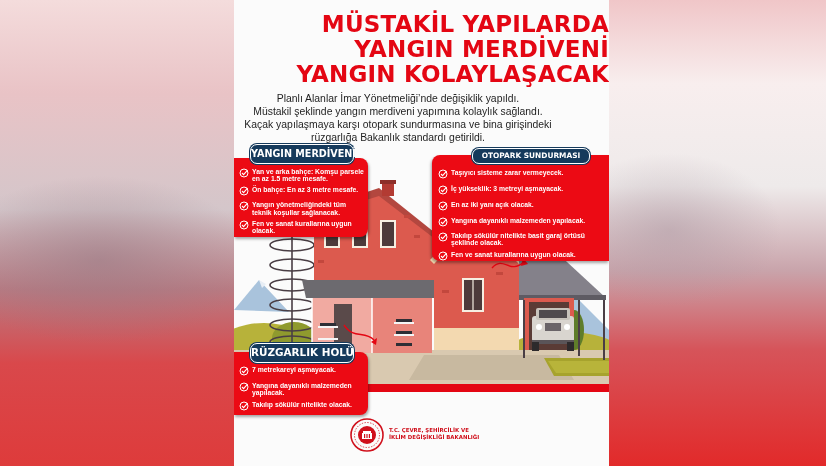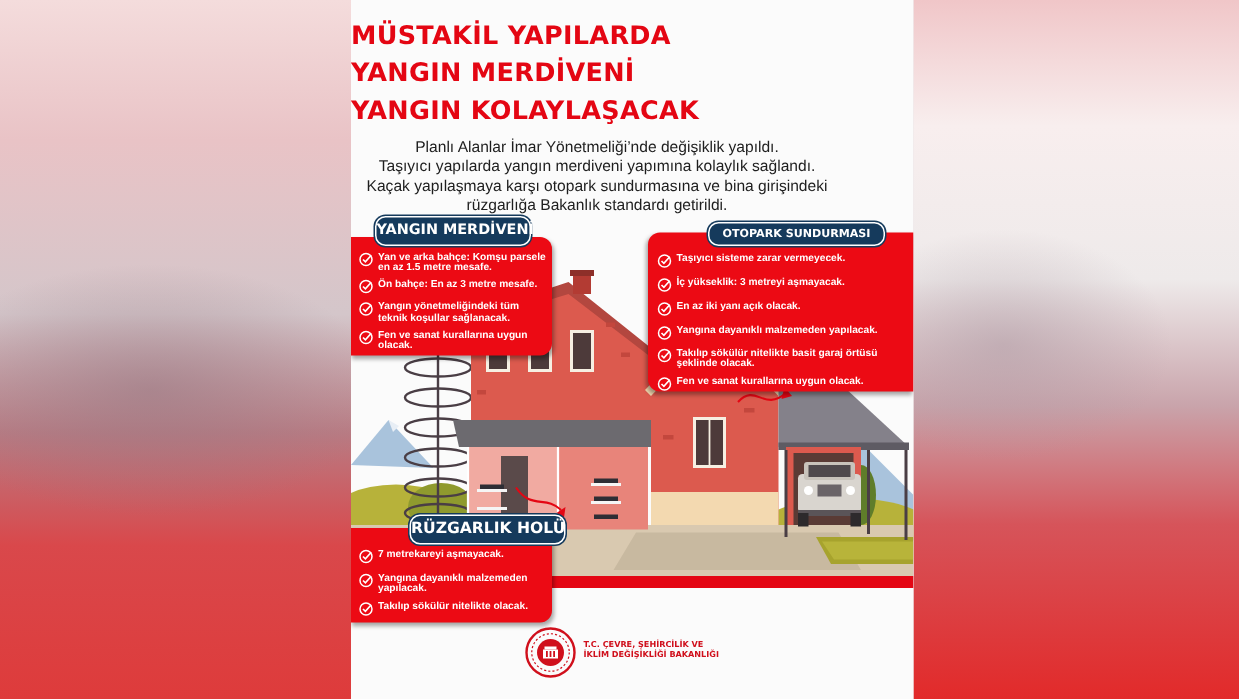--- a/index.html
+++ b/index.html
@@ -24,27 +24,28 @@
       radial-gradient(ellipse 160px 110px at 60px 230px, rgba(170,150,160,0.5), rgba(170,150,160,0) 70%),
       linear-gradient(180deg, #f0c6c8 0%, #f8eeee 18%, #eeeaea 40%, #c9a4ab 58%, #d6545a 75%, #e22a2a 100%);
   }
   .card {
     position: absolute; left: 234px; top: 0; width: 375px; height: 466px;
     background: #fbfbfb;
     overflow: hidden;
   }
   .title {
     position: absolute; top: 12px; left: 0; width: 375px;
-    text-align: left;
+    text-align: right;
     color: #e40613;
     font-family: "DejaVu Sans", sans-serif;
     font-weight: bold;
-    font-size: 17px;
+    font-size: 23px;
     line-height: 25px;
     letter-spacing: 0.2px;
+    padding-left: 29px;
   }
   .subtitle {
     position: absolute; top: 92px; left: 0; width: 328px;
     text-align: center; color: #1e1e1e;
     font-family: "Liberation Sans", sans-serif;
     font-size: 10.4px; line-height: 13px;
   }
   .subtitle div { white-space: nowrap; }
 
   
@@ -111,21 +112,21 @@
 <div class="card">
 
   <div class="title">
     <div>MÜSTAKİL YAPILARDA</div>
     <div>YANGIN MERDİVENİ</div>
     <div>YANGIN KOLAYLAŞACAK</div>
   </div>
 
   <div class="subtitle">
     <div>Planlı Alanlar İmar Yönetmeliği’nde değişiklik yapıldı.</div>
-    <div>Taşıyıcı yapılarda yangın merdiveni yapımına kolaylık sağlandı.</div>
+    <div>Müstakil şeklinde yangın merdiveni yapımına kolaylık sağlandı.</div>
     <div>Kaçak yapılaşmaya karşı otopark sundurmasına ve bina girişindeki</div>
     <div>rüzgarlığa Bakanlık standardı getirildi.</div>
   </div>
 
   <svg class="illus" viewBox="0 0 375 212" width="375" height="212">
 
     <polygon points="0,130 25,100 55,132" fill="#a9c3dc"></polygon>
     <polygon points="28,108 25,100 32,104" fill="#e8eef5"></polygon>
     <polygon points="305,160 340,115 375,150 375,165" fill="#a9c3dc"></polygon>
 
@@ -341,21 +342,21 @@
       </div>
       <div class="item">
         <svg class="chk" viewBox="0 0 10 10">
             <circle cx="5" cy="5" r="4" stroke="#fff" stroke-width="1" fill="none"></circle>
             <path d="M3,5 L4.6,6.6 L8.5,2.2" stroke="#fff" stroke-width="1.1" fill="none"></path>
           </svg>
         <span class="txt">Takılıp sökülür nitelikte olacak.</span>
       </div>
     </div>
   </div>
-  <div class="pill" style="left:16px; top:343px; width:104px; height:20px; font-size:10.4px; line-height:17px;margin-left:23px;">RÜZGARLIK HOLÜ</div>
+  <div class="pill" style="left:16px; top:343px; width:104px; height:20px; font-size:10.4px; line-height:17px;">RÜZGARLIK HOLÜ</div>
 
   <svg class="logo" viewBox="0 0 34 34">
     <circle cx="17" cy="17" r="16" fill="none" stroke="#d0101c" stroke-width="1.6"></circle>
     <circle cx="17" cy="17" r="12.5" fill="none" stroke="#d0101c" stroke-width="0.8" stroke-dasharray="1.4 1.4"></circle>
     <circle cx="17" cy="17" r="9" fill="#d0101c"></circle>
     <rect x="12" y="15" width="10" height="6" fill="#fff"></rect>
     <rect x="13" y="13" width="8" height="2" fill="#fff"></rect>
     <g fill="#d0101c">
         <rect x="14" y="16" width="1.2" height="4"></rect>
         <rect x="16.4" y="16" width="1.2" height="4"></rect>

